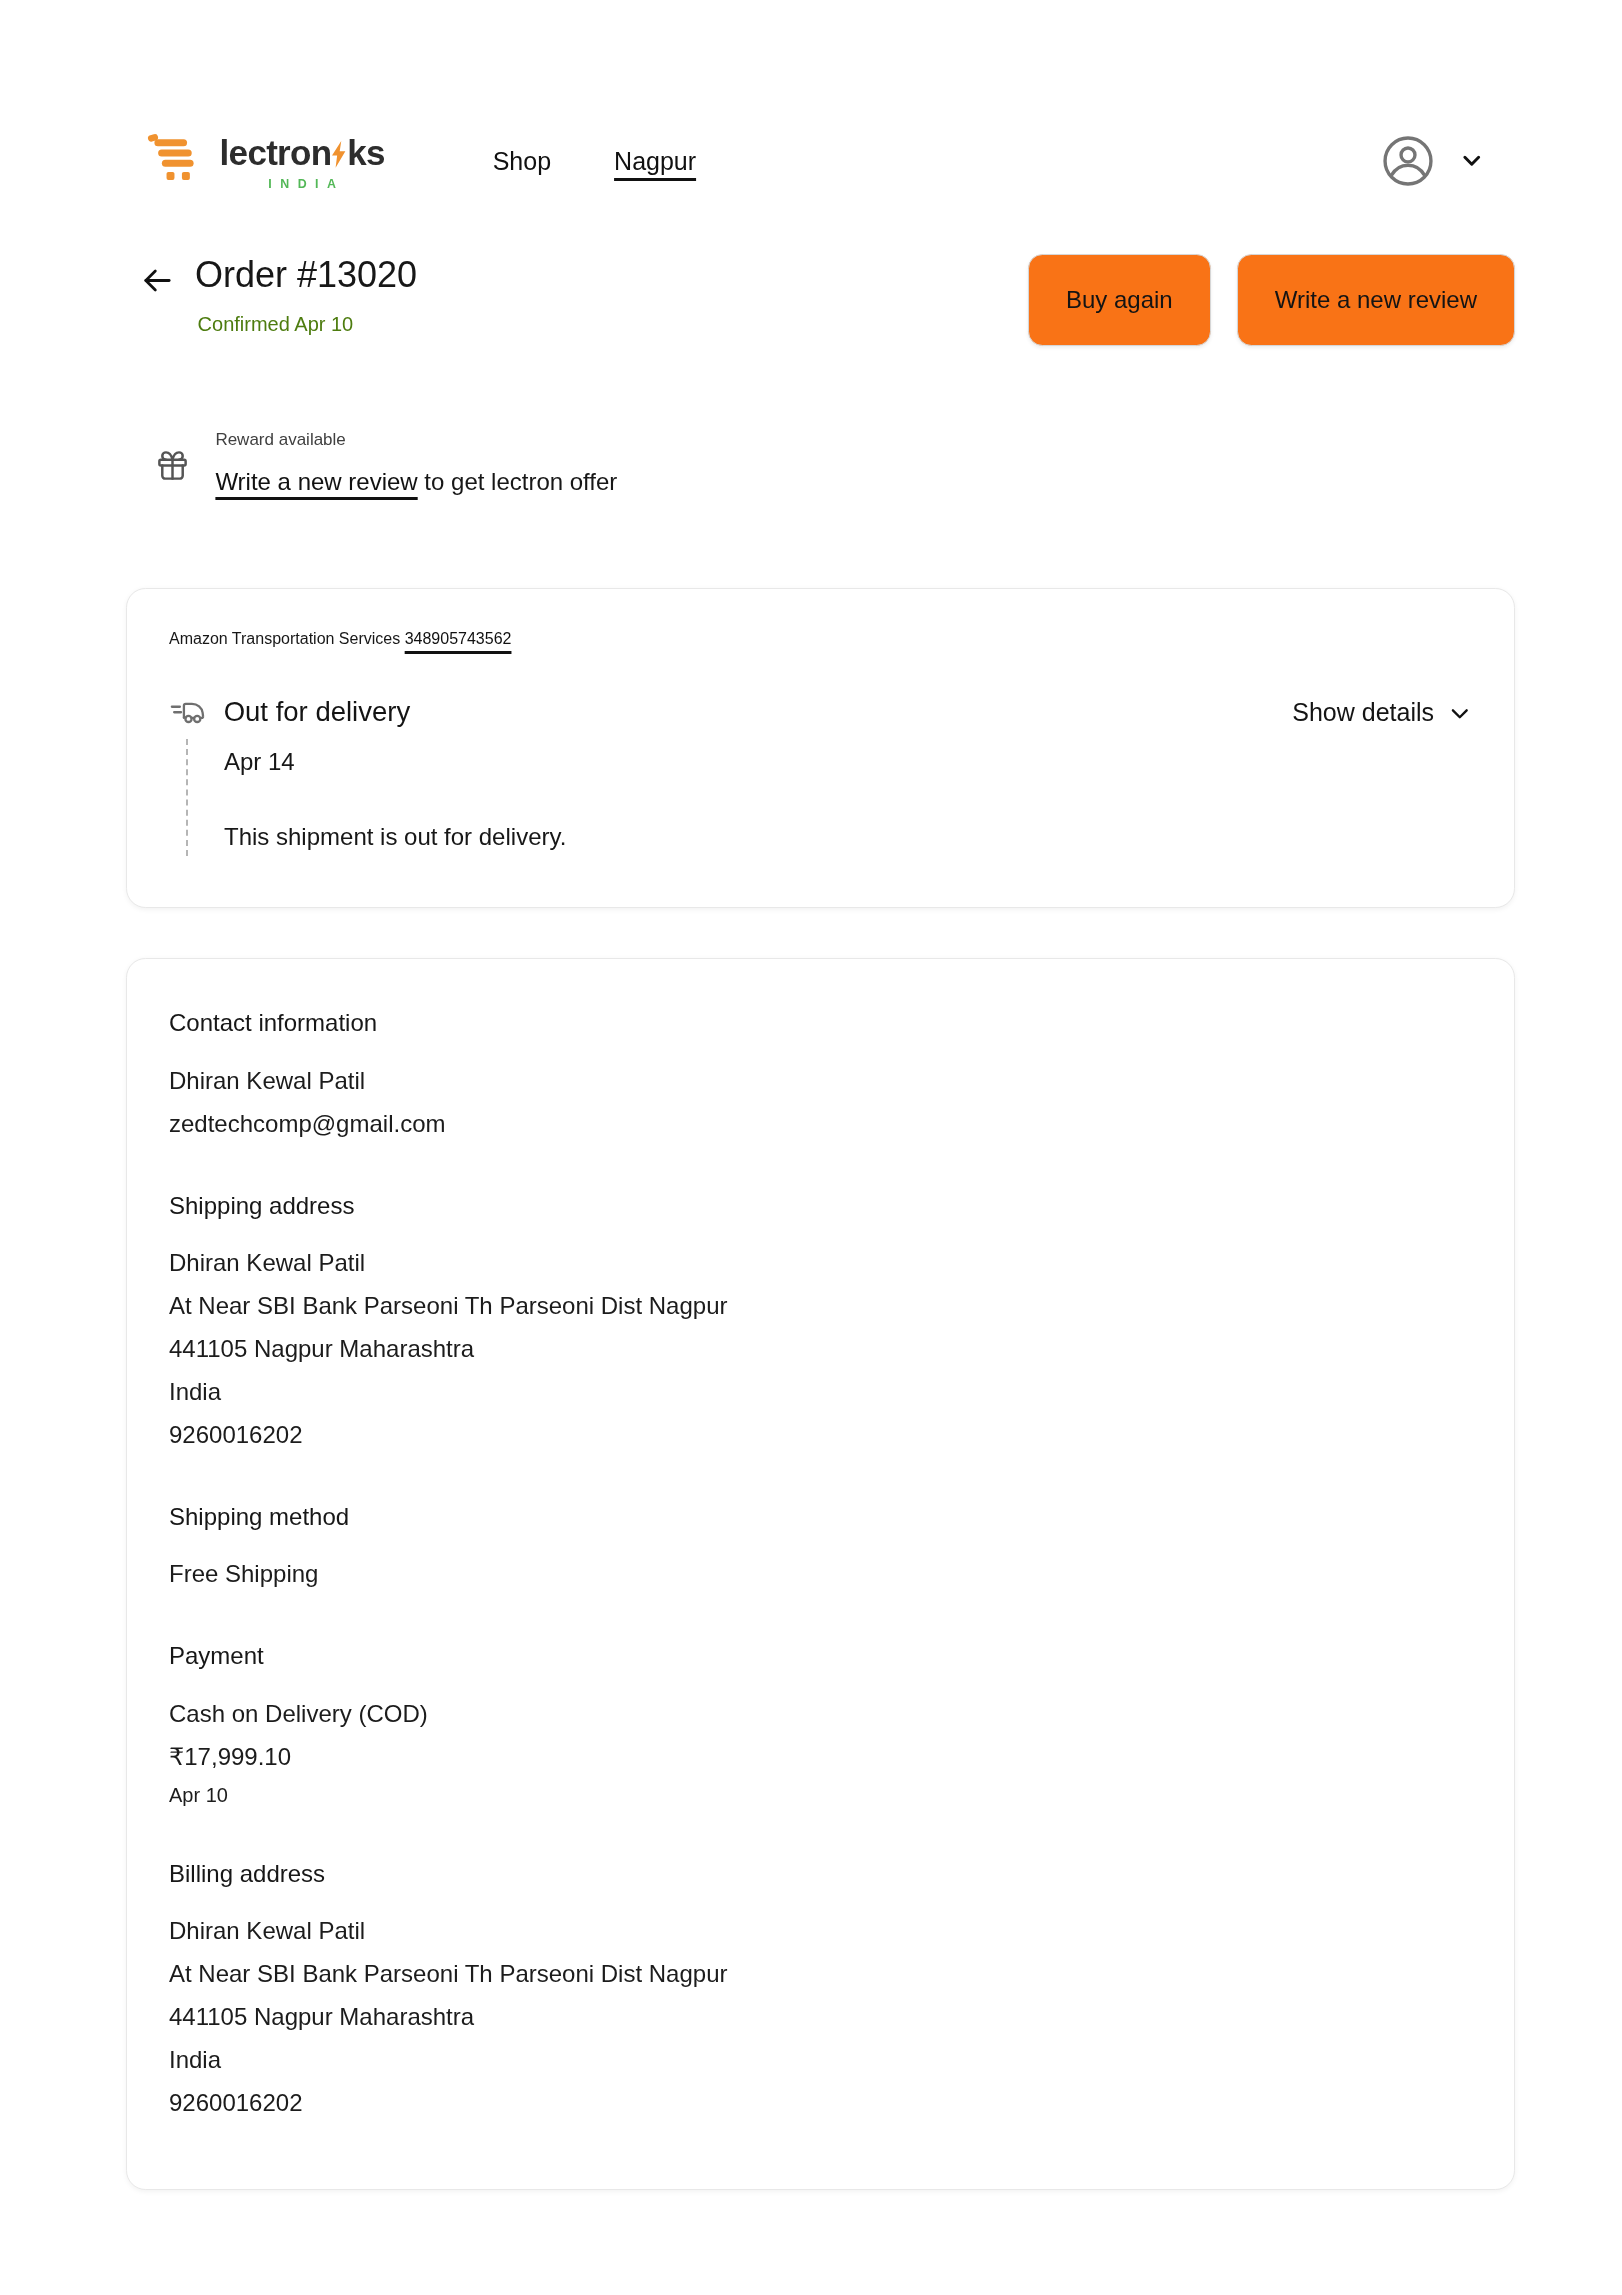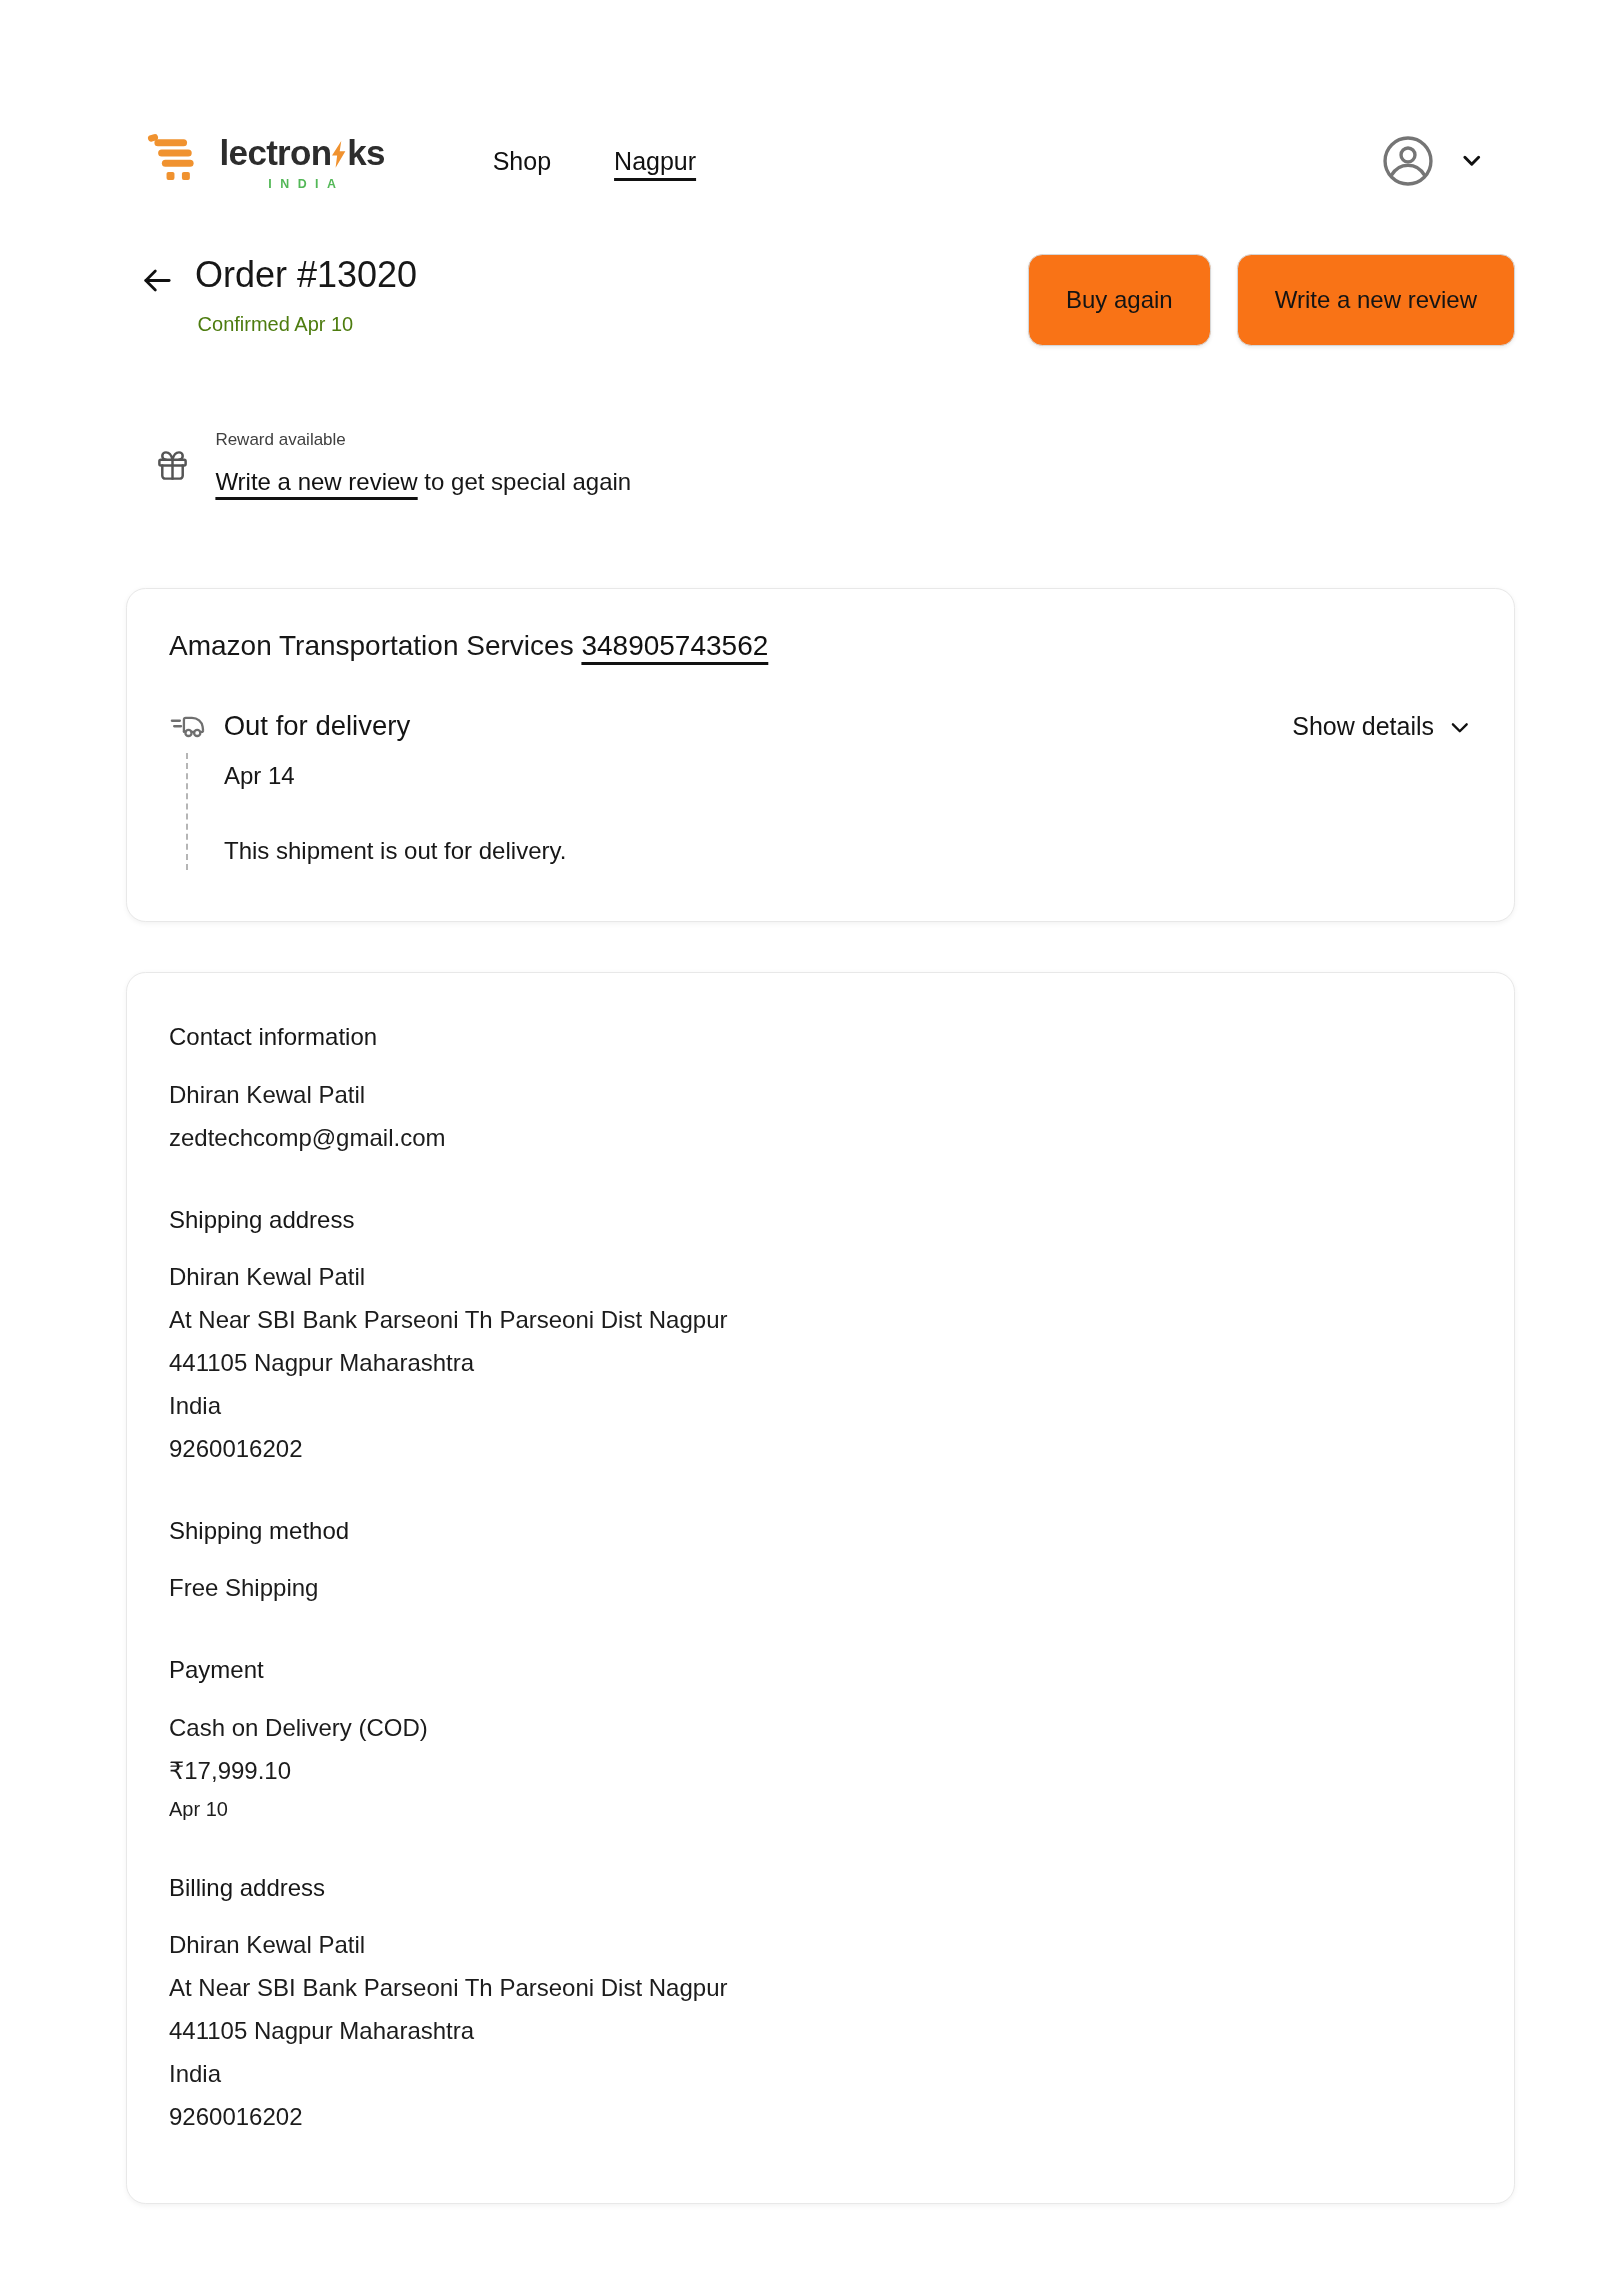--- a/index.html
+++ b/index.html
@@ -57,21 +57,21 @@
   .reward-line a { color: #111; text-decoration: underline; text-decoration-thickness: 2.6px; text-underline-offset: 6.5px; cursor: pointer; }
 
   
   .card {
     border: 0.7px solid #e8e8e8;
     border-radius: 19.6px;
     background: #fff;
     box-shadow: 0 1.3px 5.2px rgba(0,0,0,0.05);
   }
   .shipment-card { margin-top: 92px; padding: 41px 42px 51px 42px; }
-  .carrier-line { font-size: 28px; color: #171717; }
+  .carrier-line { font-size: 16px; color: #171717; }
   .carrier-line a { color: #111; text-decoration: underline; text-decoration-thickness: 2.6px; text-underline-offset: 6.5px; cursor: pointer; }
 
   .status-row { display: flex; align-items: center; margin-top: 48px; }
   .truck-icon svg { width: 39px; height: 31px; display: block; }
   .status-title { font-size: 27.5px; font-weight: 400; color: #141414; margin-left: 15.7px; }
   .show-details-btn {
     margin-left: auto; display: flex; align-items: center; gap: 14.4px;
     background: none; border: none; cursor: pointer;
     font-family: inherit; font-size: 25px; color: #141414;
   }
@@ -164,21 +164,21 @@
       <svg viewBox="0 0 24 24" fill="none" stroke="#555" stroke-width="1.7" stroke-linecap="round" stroke-linejoin="round" xmlns="http://www.w3.org/2000/svg">
         <rect x="3" y="8" width="18" height="4" rx="1"></rect>
         <path d="M12 8v13"></path>
         <path d="M19 12v7a2 2 0 0 1-2 2H7a2 2 0 0 1-2-2v-7"></path>
         <path d="M7.5 8a2.5 2.5 0 0 1 0-5A4.8 8 0 0 1 12 8a4.8 8 0 0 1 4.5-5 2.5 2.5 0 0 1 0 5"></path>
       </svg>
     </span>
     <div>
       <div class="reward-title">Reward available</div>
       <div class="reward-line">
-        <a>Write a new review</a><span> to get special again</span>
+        <a>Write a new review</a><span> to get lectron offer</span>
       </div>
     </div>
   </div>
 
   <section class="card shipment-card">
     <div class="carrier-line">
       <span>Amazon Transportation Services</span>
       <a>348905743562</a>
     </div>
     <div class="status-row">

